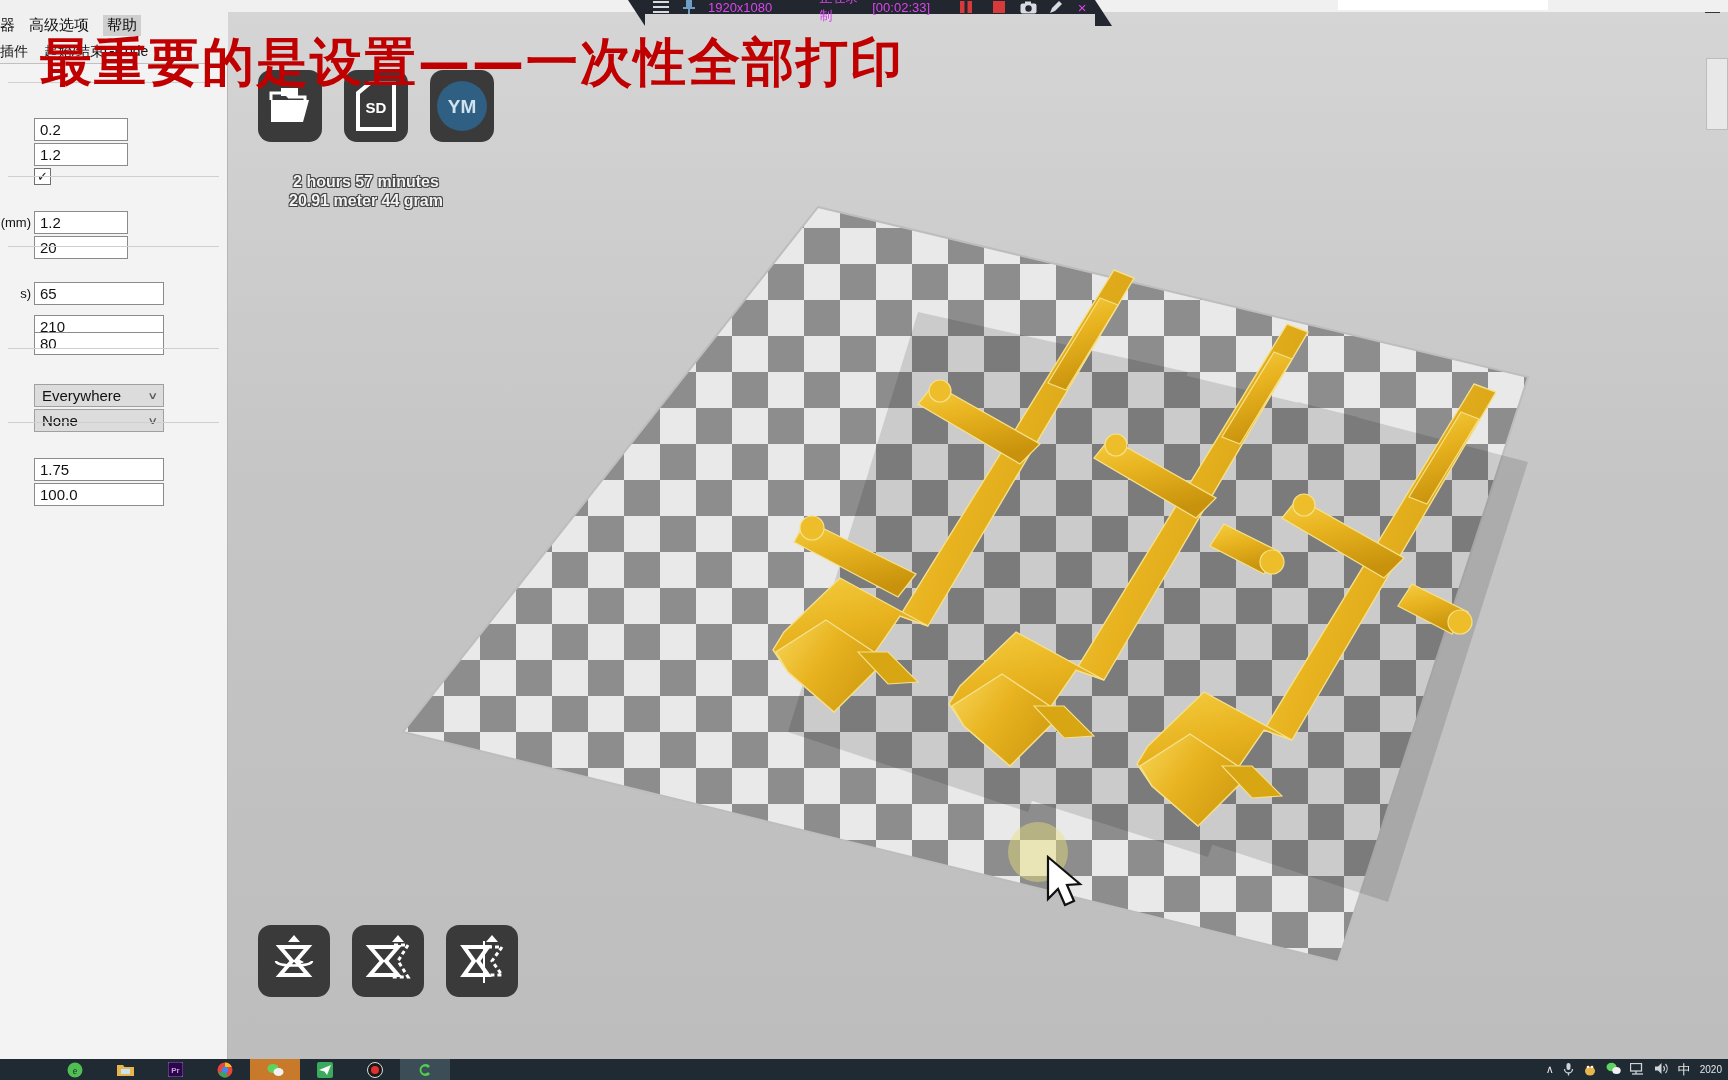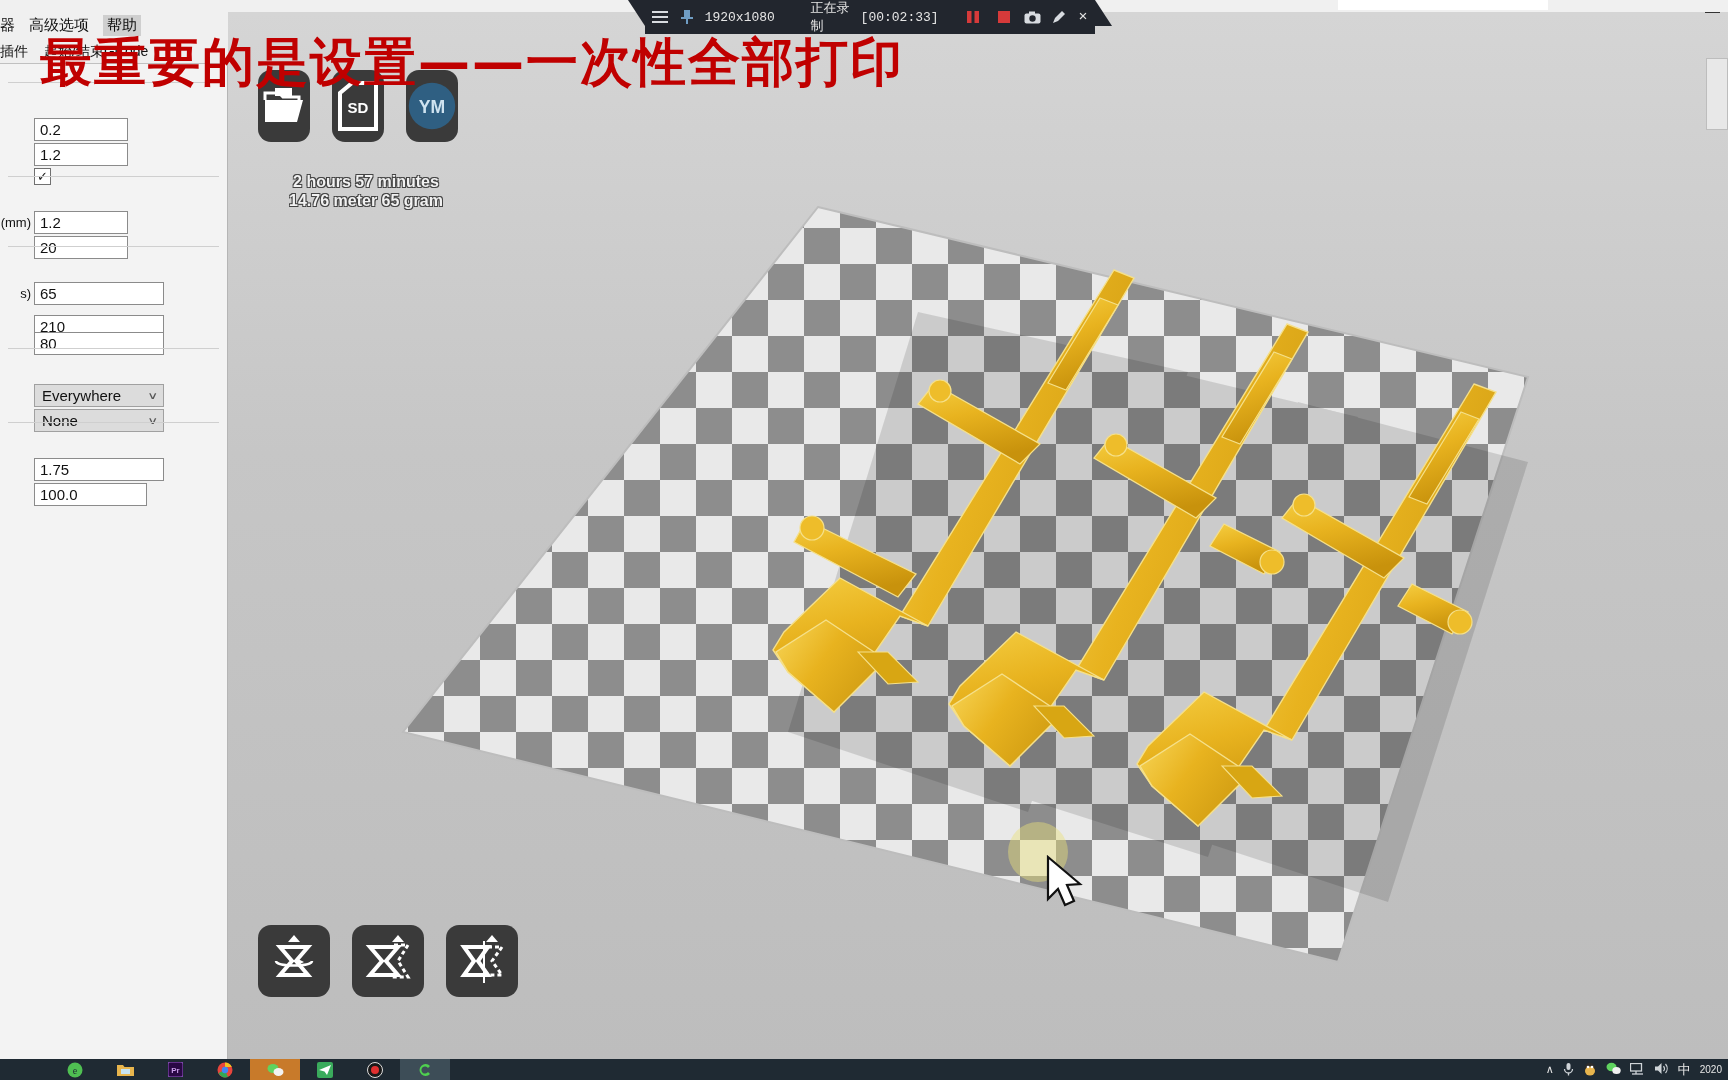--- a/index.html
+++ b/index.html
@@ -37,38 +37,38 @@
   .sel { height:23px; background:#dcdcdc; border:1px solid #a0a0a0; font-size:15px; color:#111;
     padding:1px 7px; display:flex; align-items:center; justify-content:space-between; }
   .sel .chev { font-size:10px; color:#555; transform:scaleX(1.5); }
 
   
   #viewport { position:absolute; left:228px; top:12px; width:1500px; height:1047px;
     background:linear-gradient(180deg,#d5d5d5 0%, #c6c6c6 42%, #bdbdbd 100%); overflow:hidden; }
 
   
   #toolicons { position:absolute; left:30px; top:58px; display:flex; gap:22px; }
-  .ticon { width:52px; height:72px; border-radius:13px; background:#3a3a3a;
+  .ticon { width:64px; height:72px; border-radius:13px; background:#3a3a3a;
     display:flex; align-items:center; justify-content:center; position:relative; }
   #printinfo { position:absolute; left:18px; top:160px; width:240px; text-align:center;
      font-size:16px; font-weight:bold; color:#f2f2f2; line-height:19px;
      text-shadow:-1px -1px 0 #444, 1px -1px 0 #444, -1px 1px 0 #444, 1px 1px 0 #444; }
 
   
   #viewicons { position:absolute; left:30px; bottom:62px; display:flex; gap:22px; }
   .vicon { width:72px; height:72px; border-radius:13px; background:#3a3a3a;
     display:flex; align-items:center; justify-content:center; }
 
   
   #vp-scroll { position:absolute; right:0; top:46px; width:22px; height:72px; background:#e8e8e8;
      border:1px solid #bdbdbd; }
 
   
-  #rec { position:absolute; left:645px; top:0; width:450px; height:34px; background:#22262e;
-     display:flex; align-items:center; color:#e5e5e5; font-size:13px;font-family:Liberation Mono, monospace; }
+  #rec { position:absolute; left:645px; top:0; width:450px; height:14px; background:#22262e;
+     display:flex; align-items:center; color:#d946ef; font-size:13px; }
   #rec:before { content:""; position:absolute; left:-17px; top:0; width:0; height:0;
      border-top:26px solid #22262e; border-left:17px solid transparent; }
   #rec:after { content:""; position:absolute; right:-17px; top:0; width:0; height:0;
      border-bottom:26px solid #22262e; border-right:17px solid transparent; }
   .rbtn { display:flex; align-items:center; justify-content:center; height:26px; }
 
   
   #anno { position:absolute; left:40px; top:28px; font-size:52px; line-height:68px;
     color:#c00000; font-weight:bold; white-space:nowrap; letter-spacing:2px;
     font-family:"DejaVu Sans", sans-serif; }
@@ -158,21 +158,21 @@
         </span>
       </div>
 
       <div class="grule" style="top:358px;"></div>
       <div class="row" style="left:0; top:366px;">
         <span class="rlabel"></span>
         <span class="tbox" style="width:130px;">1.75</span>
       </div>
       <div class="row" style="left:0; top:391px;">
         <span class="rlabel"></span>
-        <span class="tbox" style="width:113px;">100.0</span>
+        <span class="tbox" style="width:130px;">100.0</span>
       </div>
     </div>
 
     <div id="viewport">
 
       <svg width="1500" height="1047" style="position:absolute;left:0;top:0;">
         <defs>
           <pattern id="checker" width="72" height="72" patternUnits="userSpaceOnUse">
             <rect width="72" height="72" fill="#e9e9e9"></rect>
             <rect width="36" height="36" fill="#8d8d8d"></rect>
@@ -265,21 +265,21 @@
         <div class="ticon">
           <svg width="56" height="56" viewBox="0 0 56 56">
             <circle cx="28" cy="28" r="25" fill="#2f5f82"></circle>
             <text x="28" y="35" font-size="19" font-weight="bold" fill="#cfe3f0" text-anchor="middle" font-family="Liberation Sans, sans-serif">YM</text>
           </svg>
         </div>
       </div>
 
       <div id="printinfo">
         <div>2 hours 57 minutes</div>
-        <div>14.76 meter 65 gram</div>
+        <div>20.91 meter 44 gram</div>
       </div>
 
       <div id="viewicons">
         <div class="vicon">
           <svg width="56" height="56" viewBox="0 0 56 56">
             <polygon points="28,2 34,9 22,9" fill="#fff"></polygon>
             <path d="M14,14 L42,14 L30,28 L42,42 L14,42 L26,28 Z" fill="none" stroke="#fff" stroke-width="4"></path>
             <path d="M10,28 C10,34 46,34 46,28" fill="none" stroke="#fff" stroke-width="2.5"></path>
             <polygon points="32,26 32,32 38,29" fill="#fff"></polygon>
           </svg>

